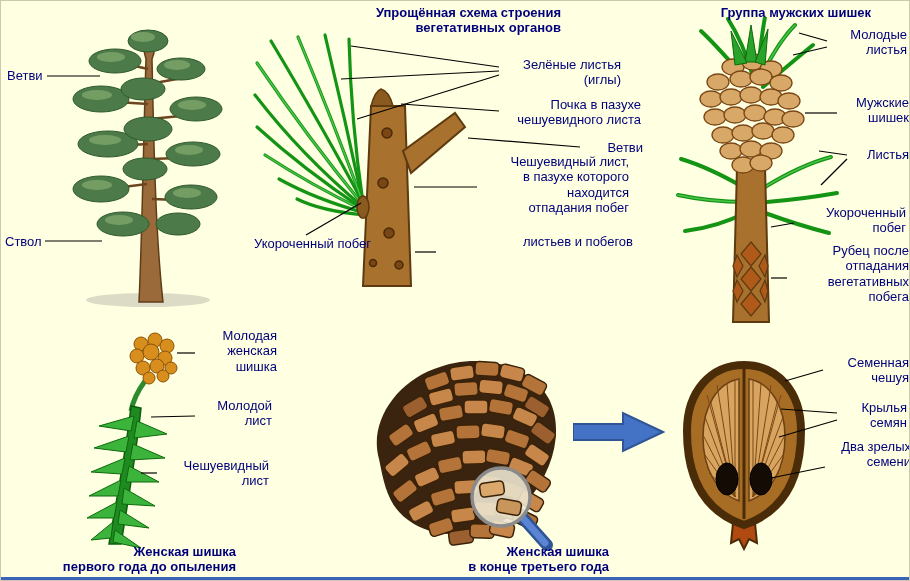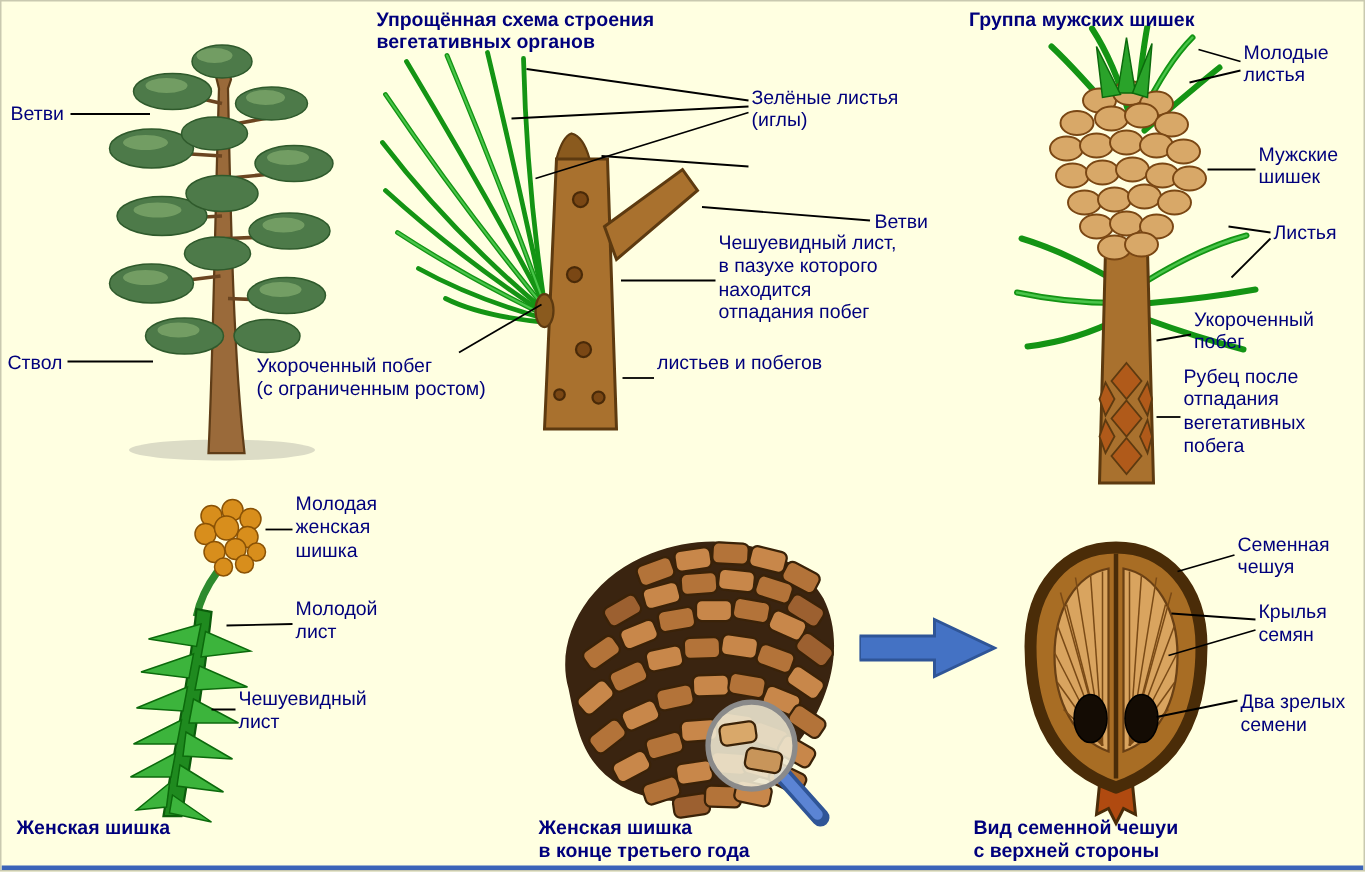--- a/index.html
+++ b/index.html
@@ -1,21 +1,21 @@
 <!DOCTYPE html>
 <html><head>
 <meta charset="utf-8">
 <style>
   *{margin:0;padding:0;box-sizing:border-box}
   html,body{width:910px;height:581px}
   body{font-family:"Liberation Sans",sans-serif;background:#ffffff}
   .canvas{position:relative;width:910px;height:581px;background:#ffffe1;overflow:hidden;border:1px solid #c9c9b0}
   .art{position:absolute;z-index:1}
   .lines{position:absolute;left:0;top:0;z-index:3;pointer-events:none}
-  .lbl{position:absolute;z-index:4;color:#00007c;font-size:13px;line-height:1.18;text-align:left}
+  .lbl{position:absolute;z-index:4;color:#00007c;font-size:13px;line-height:1.18;text-align:right}
   .lbl.left{text-align:left}
   .bold{font-weight:700}
   .bottom-rule{position:absolute;left:0;bottom:0;width:100%;height:3px;background:#3b63b8;z-index:5}
 </style>
 </head>
 <body>
 
 <div class="canvas">
 
   <svg class="art" style="left:52px;top:8px" width="180" height="300" viewBox="0 0 180 300">
@@ -318,33 +318,36 @@
   <div class="lbl left" style="left:4px;top:233px;width:46px">Ствол</div>
 
   <div class="lbl bold" style="left:250px;top:4px;width:310px">
       <div>Упрощённая схема строения</div>
       <div>вегетативных органов</div>
     </div>
   <div class="lbl" style="left:500px;top:56px;width:120px">
       <div>Зелёные листья</div>
       <div>(иглы)</div>
     </div>
+  <div class="lbl" style="left:500px;top:96px;width:140px">
+      <div>Почка в пазухе</div>
+      <div>чешуевидного листа</div>
+    </div>
   <div class="lbl" style="left:582px;top:139px;width:60px">Ветви</div>
   <div class="lbl" style="left:478px;top:153px;width:150px">
       <div>Чешуевидный лист,</div>
       <div>в пазухе которого</div>
       <div>находится</div>
       <div>отпадания побег</div>
     </div>
   <div class="lbl" style="left:437px;top:233px;width:195px">
       <div>листьев и побегов</div>
     </div>
   <div class="lbl" style="left:170px;top:235px;width:200px">
       <div>Укороченный побег</div>
-      <div>(с ограниченным ростом)</div>
     </div>
 
   <div class="lbl bold" style="left:645px;top:4px;width:225px">Группа мужских шишек</div>
   <div class="lbl" style="left:828px;top:26px;width:78px">
       <div>Молодые</div>
       <div>листья</div>
     </div>
   <div class="lbl" style="left:838px;top:94px;width:70px">
       <div>Мужские</div>
       <div>шишек</div>
@@ -369,38 +372,35 @@
   <div class="lbl" style="left:196px;top:397px;width:75px">
       <div>Молодой</div>
       <div>лист</div>
     </div>
   <div class="lbl" style="left:158px;top:457px;width:110px">
       <div>Чешуевидный</div>
       <div>лист</div>
     </div>
   <div class="lbl bold" style="left:10px;top:543px;width:225px">
       <div>Женская шишка</div>
+      <div>первого года до опыления</div>
     </div>
 
   <div class="lbl bold" style="left:358px;top:543px;width:250px">
       <div>Женская шишка</div>
       <div>в конце третьего года</div>
     </div>
 
   <div class="lbl" style="left:824px;top:354px;width:84px">
       <div>Семенная</div>
       <div>чешуя</div>
     </div>
   <div class="lbl" style="left:838px;top:399px;width:68px">
       <div>Крылья</div>
       <div>семян</div>
     </div>
-  <div class="lbl" style="left:826px;top:459px;width:84px">
+  <div class="lbl" style="left:826px;top:438px;width:84px">
       <div>Два зрелых</div>
       <div>семени</div>
     </div>
-  <div class="lbl bold" style="left:648px;top:543px;width:240px">
-      <div>Вид семенной чешуи</div>
-      <div>с верхней стороны</div>
-    </div>
 
   <div class="bottom-rule"></div>
 </div>
 
 </body></html>

